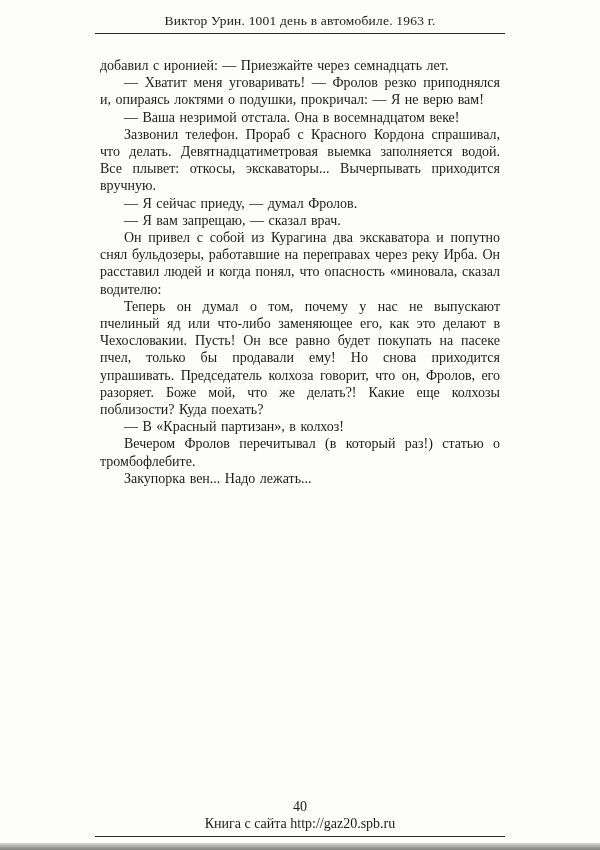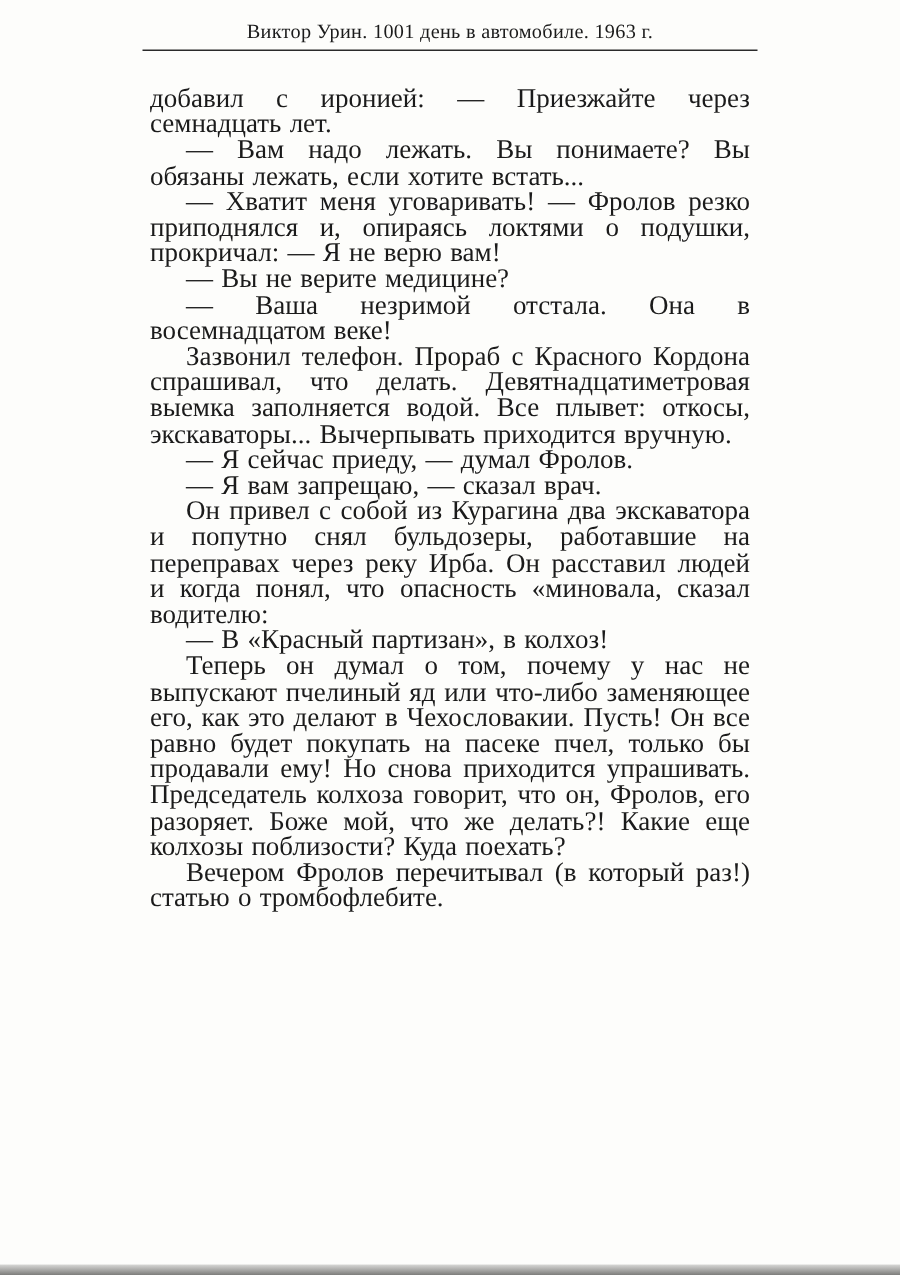--- a/index.html
+++ b/index.html
@@ -27,21 +27,21 @@
     line-height: 16px;
     letter-spacing: 0.2px;
   }
   .rule {
     border-top: 1.5px solid #2a2a2a;
     height: 0;
     margin-top: 4px;
   }
   .body {
     margin: 23px 100px 0 100px;
-    font-size: 18px;
+    font-size: 14px;
     line-height: 17.2px;
     text-align: justify;
     word-spacing: 1px;
   }
   .para {
     margin: 0;
     text-indent: 24px;
   }
   .body .para:first-child {
     text-indent: 0;
@@ -77,29 +77,33 @@
 
 <div class="page">
 
   <div class="header">
     <div class="header-text">Виктор Урин. 1001 день в автомобиле. 1963 г.</div>
     <div class="rule"></div>
   </div>
 
   <div class="body">
       <p class="para">добавил с иронией: — Приезжайте через семнадцать лет.</p>
-      <p class="para">— Вам надо лежать. Вы понимаете? Вы обязаны лежать, если хотите встать...</p>
       <p class="para">— Хватит меня уговаривать! — Фролов резко приподнялся и, опираясь локтями о подушки, прокричал: — Я не верю вам!</p>
-      <p class="para">— Вы не верите медицине?</p>
       <p class="para">— Ваша незримой отстала. Она в восемнадцатом веке!</p>
       <p class="para">Зазвонил телефон. Прораб с Красного Кордона спрашивал, что делать. Девятнадцатиметровая выемка заполняется водой. Все плывет: откосы, экскаваторы... Вычерпывать приходится вручную.</p>
       <p class="para">— Я сейчас приеду, — думал Фролов.</p>
       <p class="para">— Я вам запрещаю, — сказал врач.</p>
       <p class="para">Он привел с собой из Курагина два экскаватора и попутно снял бульдозеры, работавшие на переправах через реку Ирба. Он расставил людей и когда понял, что опасность «миновала, сказал водителю:</p>
+      <p class="para">Теперь он думал о том, почему у нас не выпускают пчелиный яд или что-либо заменяющее его, как это делают в Чехословакии. Пусть! Он все равно будет покупать на пасеке пчел, только бы продавали ему! Но снова приходится упрашивать. Председатель колхоза говорит, что он, Фролов, его разоряет. Боже мой, что же делать?! Какие еще колхозы поблизости? Куда поехать?</p>
       <p class="para">— В «Красный партизан», в колхоз!</p>
-      <p class="para">Теперь он думал о том, почему у нас не выпускают пчелиный яд или что-либо заменяющее его, как это делают в Чехословакии. Пусть! Он все равно будет покупать на пасеке пчел, только бы продавали ему! Но снова приходится упрашивать. Председатель колхоза говорит, что он, Фролов, его разоряет. Боже мой, что же делать?! Какие еще колхозы поблизости? Куда поехать?</p>
       <p class="para">Вечером Фролов перечитывал (в который раз!) статью о тромбофлебите.</p>
+      <p class="para">Закупорка вен... Надо лежать...</p>
     </div>
 
+  <div class="footer">
+    <div class="page-number">40</div>
+    <div class="footer-text">Книга с сайта http://gaz20.spb.ru</div>
+    <div class="rule"></div>
+  </div>
 
   <div class="bottom-shadow"></div>
 
 </div>
 
 </body></html>

